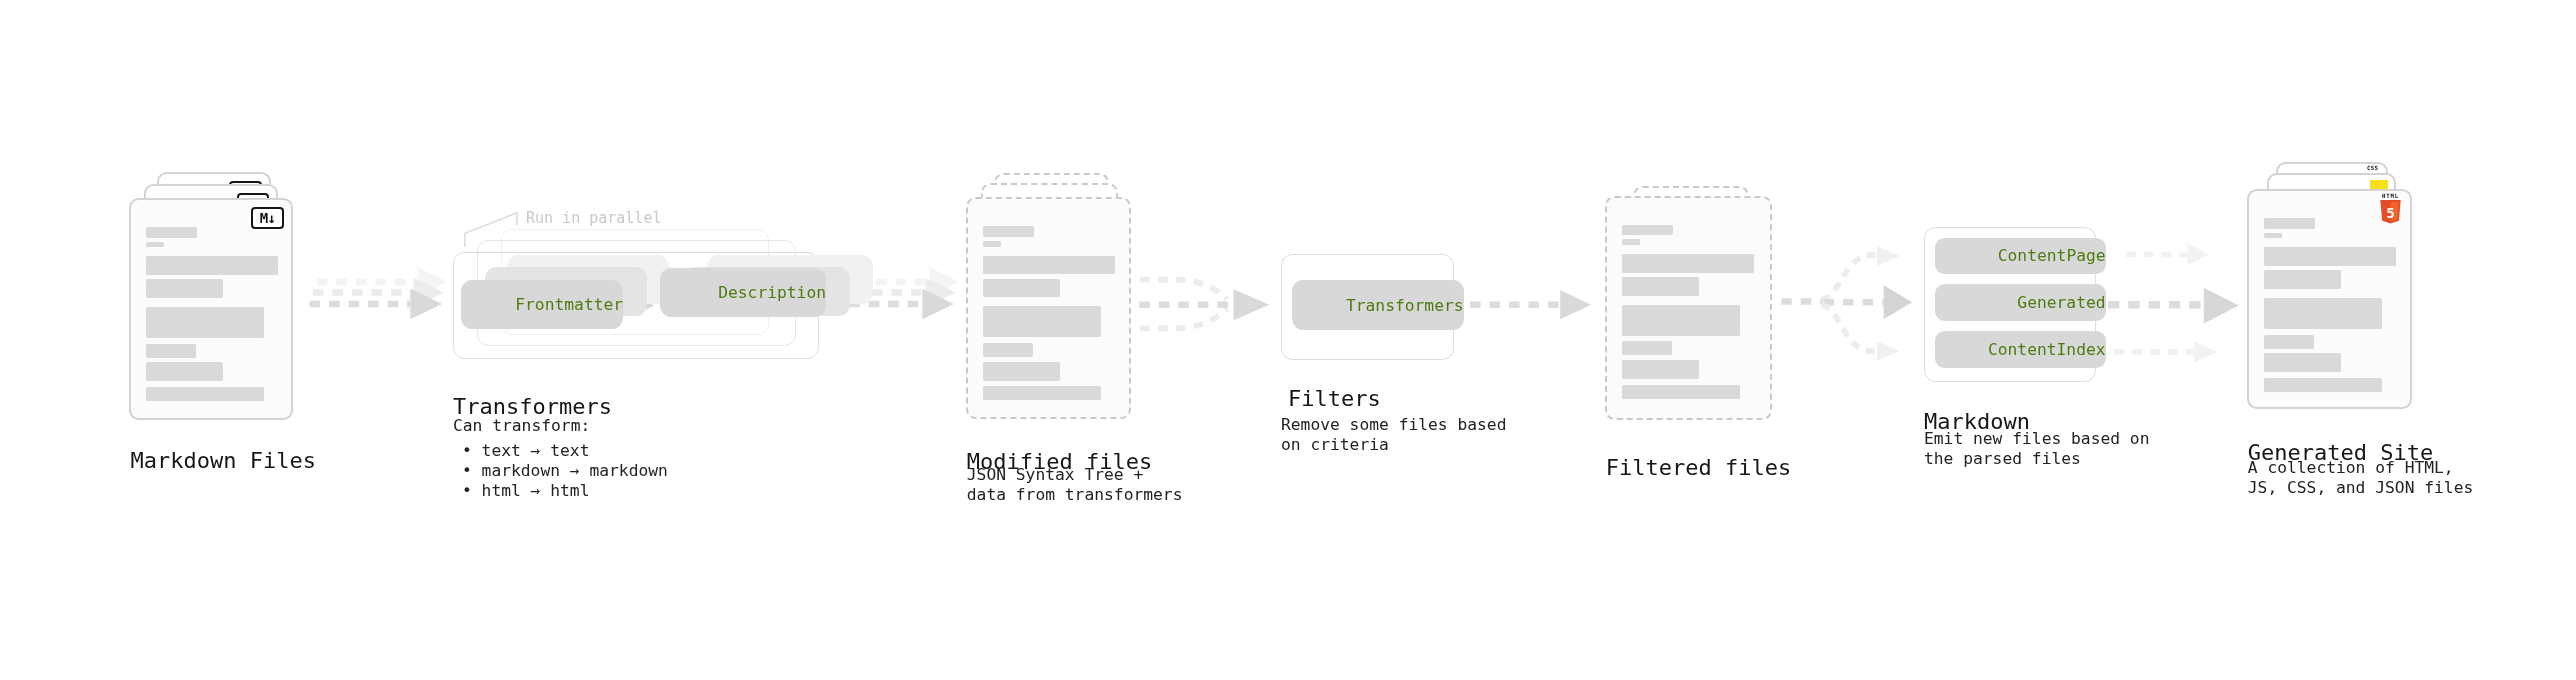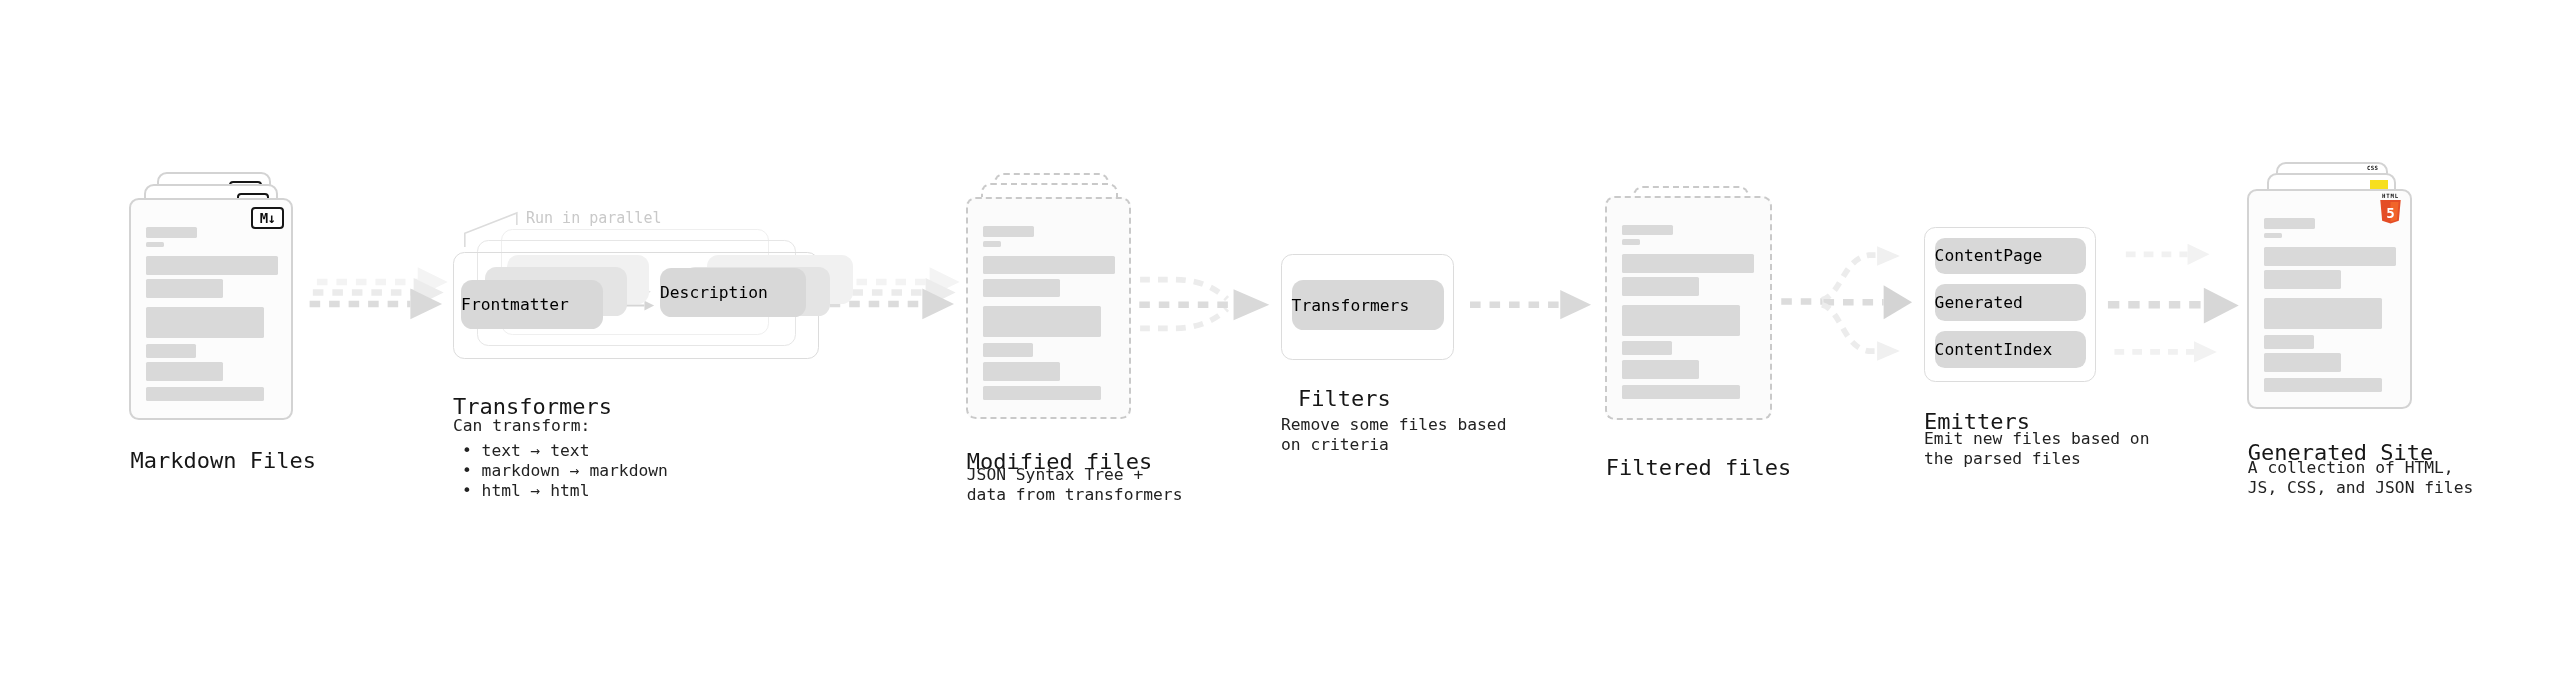--- a/index.html
+++ b/index.html
@@ -25,22 +25,22 @@
     font-size:14px; font-weight:bold; letter-spacing:-0.8px; color:#111;
   }
   
   .tbox { position:absolute; border-radius:11.4px; box-sizing:border-box; background:transparent; }
   .tbox.b1 { border:1.6px solid #dcdcdc; }
   .tbox.b2 { border:1.6px solid #e6e6e6; }
   .tbox.b3 { border:1.6px solid #efefef; }
   
   .pill {
     position:absolute; background:#d8d8d8; border-radius:11.4px;
-    display:flex; align-items:center; justify-content:flex-start;
-    font-size:16.3px; color:#000000; white-space:nowrap;
+    display:flex; align-items:center; justify-content:flex-end;
+    font-size:16.3px; color:#4d7c0f; white-space:nowrap;padding-left:20px;
   }
   .pill.ghost1 { background:#e4e4e4; }
   .pill.ghost2 { background:#f1f1f1; }
   .panel { position:absolute; border:1.6px solid #dcdcdc; border-radius:11.4px; background:#ffffff; box-sizing:border-box; }
   
   .label { position:absolute; font-size:22px; font-weight:500; white-space:nowrap; color:#161616; }
   .note  { position:absolute; font-size:16.3px; line-height:20.3px; white-space:nowrap; color:#222; }
   .annotation { position:absolute; font-size:15px; color:#c9c9c9; white-space:nowrap; }
   
   .html5-badge { position:absolute; top:3.3px; right:9px; width:21px; text-align:center; }
@@ -198,21 +198,21 @@
     <h2 class="label" style="left:0.8px; top:258px;">Modified files</h2>
     <div class="note" style="left:0.8px; top:292px;">JSON Syntax Tree +</div>
     <div class="note" style="left:0.8px; top:312px;">data from transformers</div>
   </section>
 
   <section class="stage" style="left:1281px; top:254px; width:195px; height:244px;">
     <div class="panel" style="left:0; top:0; width:173px; height:106px;"></div>
     <div class="pill" style="left:10.6px; top:26px; width:152px; height:50px;">
         <span>Transformers</span>
       </div>
-    <h2 class="label" style="left:17px; top:124px;margin-top:8px;">Filters</h2>
+    <h2 class="label" style="left:7px; top:124px;margin-top:8px;">Filters</h2>
     <div class="note" style="left:0; top:161px;">Remove some files based</div>
     <div class="note" style="left:0; top:181px;">on criteria</div>
   </section>
 
   <section class="stage" style="left:1605px; top:186px; width:195px; height:325px;">
     <div class="doc dashed backing" style="left:28.4px; top:0; width:116px; height:57px; background:#ffffff;"></div>
     <div class="doc dashed" style="left:0; top:9.8px; width:167px; height:224px;">
       <div class="bars">
           <div class="bar" style="width: 51px; height: 10.6px; margin-bottom: 4.1px;"></div>
           <div class="bar" style="width: 18px; height: 5.7px; margin-bottom: 9px;"></div>
@@ -231,21 +231,21 @@
     <div class="panel" style="left:0; top:0; width:172px; height:155px;"></div>
     <div class="pill" style="left:10.6px; top:10.6px; width:151px; height:36px; border-radius:9.8px;">
         <span>ContentPage</span>
       </div>
     <div class="pill" style="left:10.6px; top:57px; width:151px; height:37px; border-radius:9.8px;">
         <span>Generated</span>
       </div>
     <div class="pill" style="left:10.6px; top:104px; width:151px; height:37px; border-radius:9.8px;">
         <span>ContentIndex</span>
       </div>
-    <h2 class="label" style="left:0; top:164px;">Emitters</h2>
+    <h2 class="label" style="left:0; top:164px;">Markdown</h2>
     <div class="note" style="left:0; top:202px;">Emit new files based on</div>
     <div class="note" style="left:0; top:222px;">the parsed files</div>
   </section>
 
   <section class="stage" style="left:2247px; top:162px; width:203px; height:349px;">
     <div class="doc solid backing" style="left:29px; top:0; width:112px; height:52px;">
       <div class="css-badge">
         <div class="word">CSS</div>
         <div class="bar3" style="background: rgb(41, 101, 241);"></div>
       </div>

